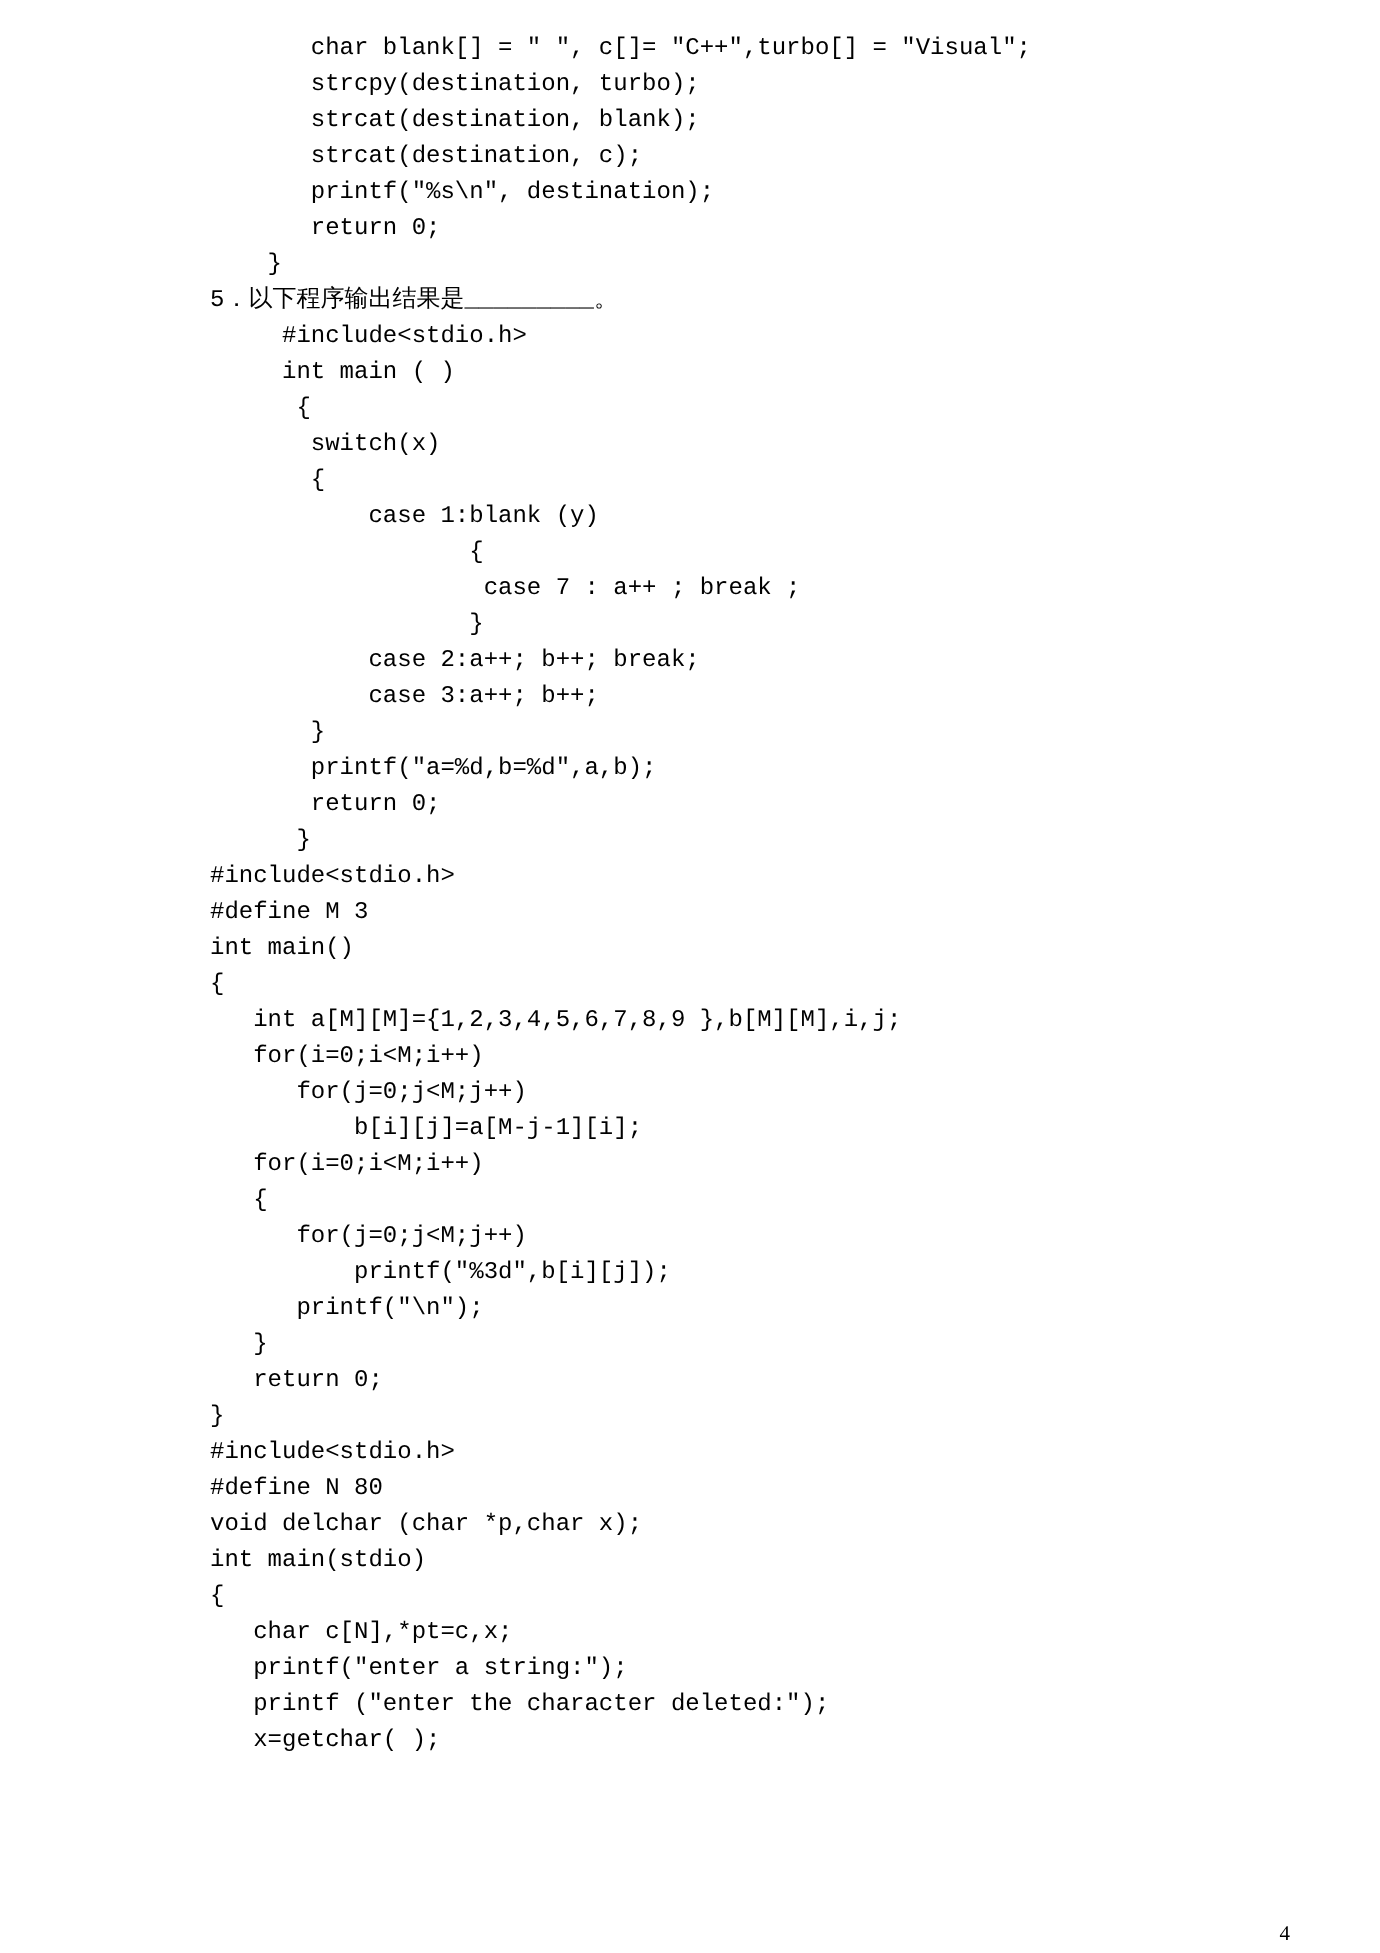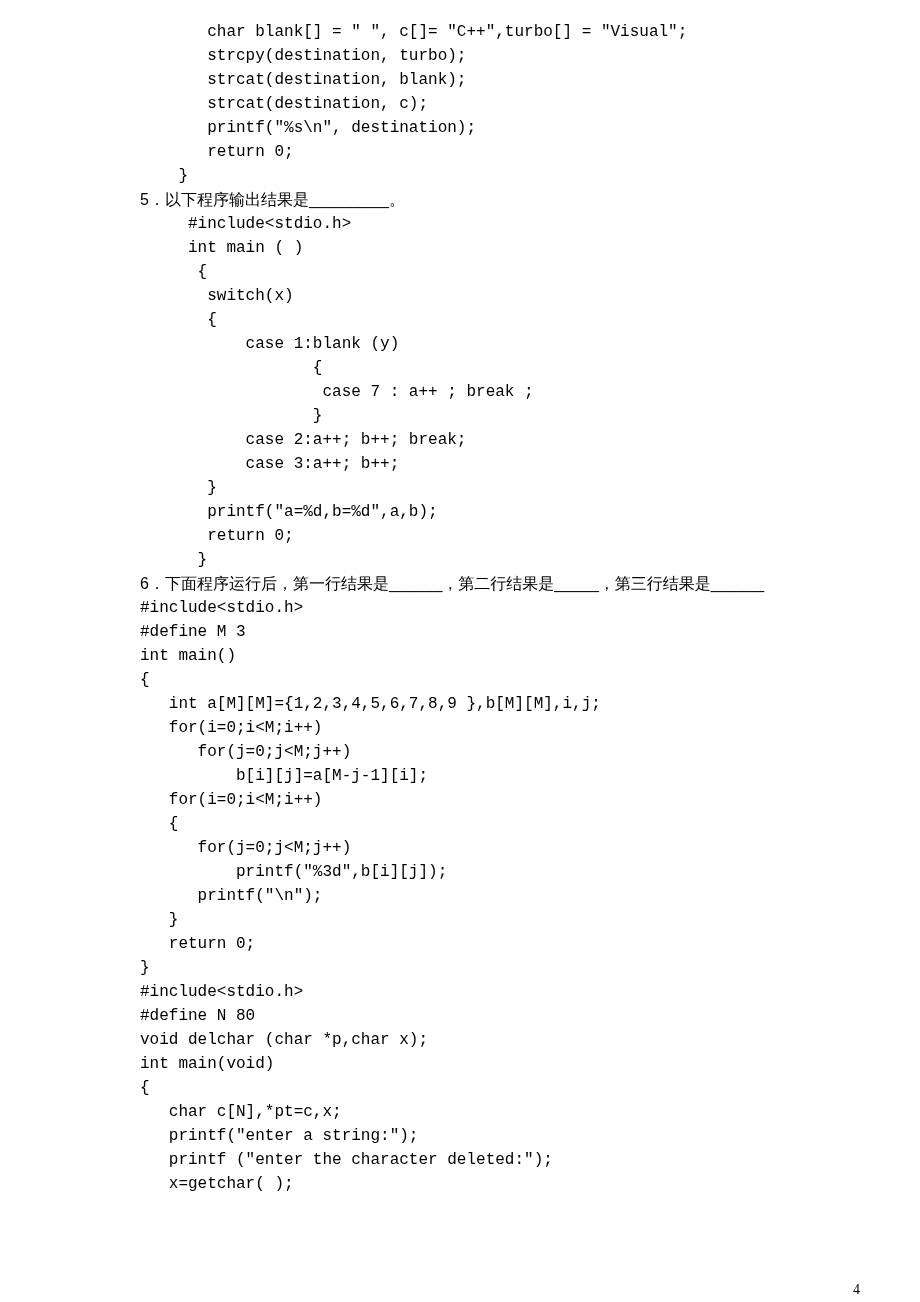--- a/index.html
+++ b/index.html
@@ -15,21 +15,21 @@
   .page {
     padding: 20px 60px 40px 140px;
     position: relative;
     min-height: 1260px;
   }
   .code-line {
     font-family: "Courier New", monospace;
     white-space: pre;
   }
   .text-line {
-    font-family: Liberation Sans, sans-serif;
+    font-family: Liberation Mono, monospace;
     white-space: pre;
   }
   .page-number {
     position: absolute;
     bottom: 20px;
     right: 60px;
     font-family: "SimSun", serif;
     font-size: 14px;
   }
 </style>
@@ -54,41 +54,40 @@
       <div class="code-line">           case 1:blank (y)</div>
       <div class="code-line">                  {</div>
       <div class="code-line">                   case 7 : a++ ; break ;</div>
       <div class="code-line">                  }</div>
       <div class="code-line">           case 2:a++; b++; break;</div>
       <div class="code-line">           case 3:a++; b++;</div>
       <div class="code-line">       }</div>
       <div class="code-line">       printf("a=%d,b=%d",a,b);</div>
       <div class="code-line">       return 0;</div>
       <div class="code-line">      }</div>
-      <div class="text-line">6．下面程序运行后，第一行结果是______，第二行结果是_____，第三行结果是______</div>
       <div class="code-line">#include&lt;stdio.h&gt;</div>
       <div class="code-line">#define M 3</div>
       <div class="code-line">int main()</div>
       <div class="code-line">{</div>
       <div class="code-line">   int a[M][M]={1,2,3,4,5,6,7,8,9 },b[M][M],i,j;</div>
       <div class="code-line">   for(i=0;i&lt;M;i++)</div>
       <div class="code-line">      for(j=0;j&lt;M;j++)</div>
       <div class="code-line">          b[i][j]=a[M-j-1][i];</div>
       <div class="code-line">   for(i=0;i&lt;M;i++)</div>
       <div class="code-line">   {</div>
       <div class="code-line">      for(j=0;j&lt;M;j++)</div>
       <div class="code-line">          printf("%3d",b[i][j]);</div>
       <div class="code-line">      printf("\n");</div>
       <div class="code-line">   }</div>
       <div class="code-line">   return 0;</div>
       <div class="code-line">}</div>
       <div class="code-line">#include&lt;stdio.h&gt;</div>
       <div class="code-line">#define N 80</div>
       <div class="code-line">void delchar (char *p,char x);</div>
-      <div class="code-line">int main(void)</div>
+      <div class="code-line">int main(stdio)</div>
       <div class="code-line">{</div>
       <div class="code-line">   char c[N],*pt=c,x;</div>
       <div class="code-line">   printf("enter a string:");</div>
       <div class="code-line">   printf ("enter the character deleted:");</div>
       <div class="code-line">   x=getchar( );</div>
     </div>
   <div class="page-number">4</div>
 </div>
 
 </body></html>

